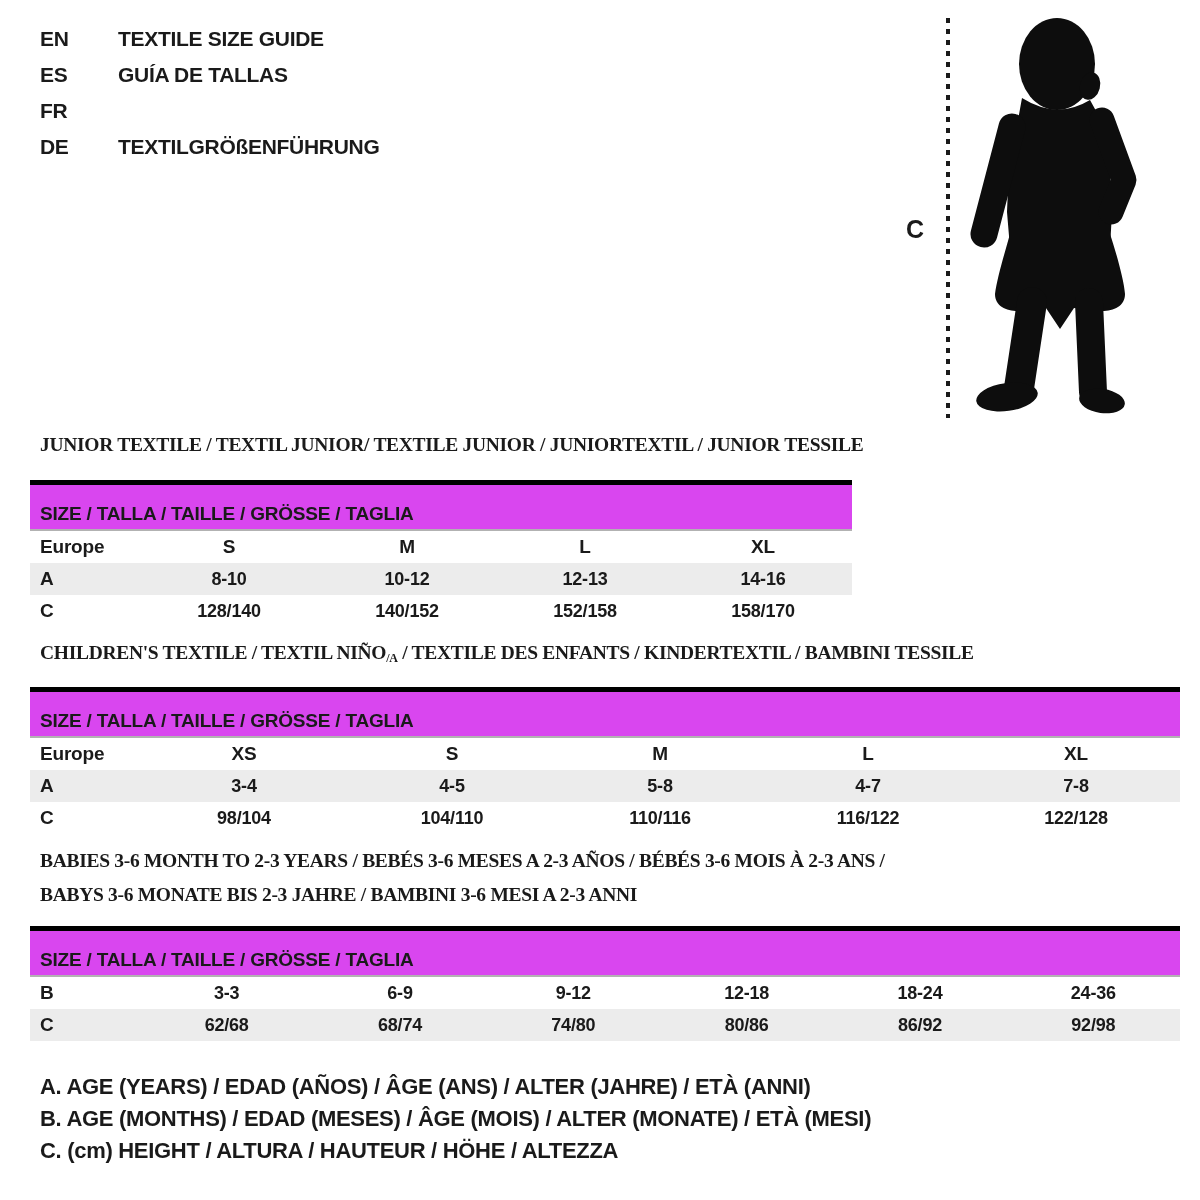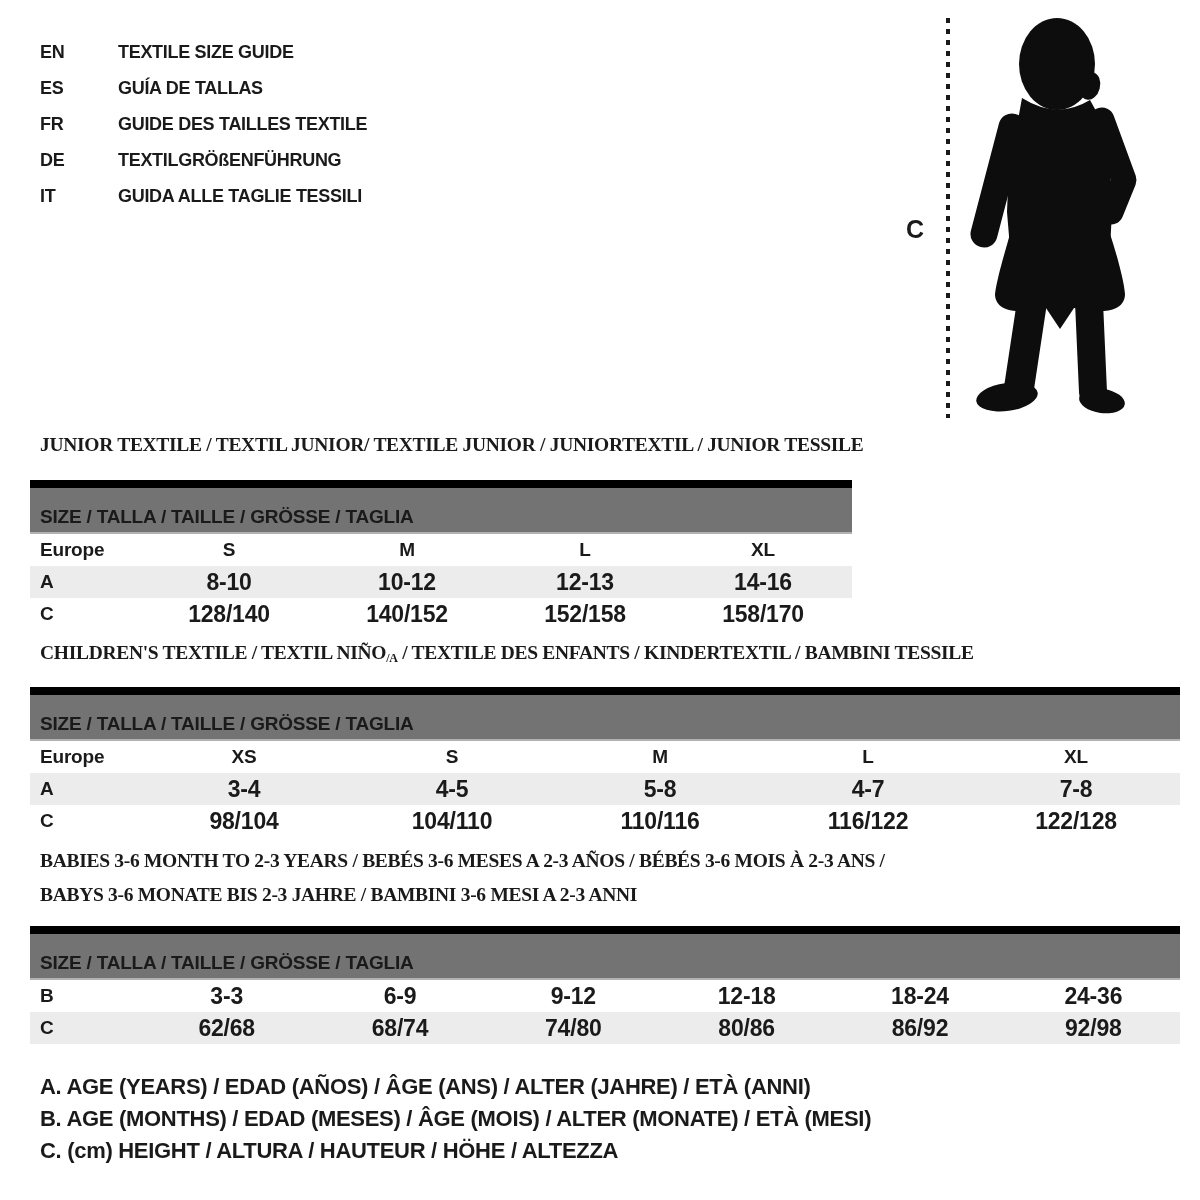--- a/index.html
+++ b/index.html
@@ -2,44 +2,44 @@
 <html><head>
 <meta charset="utf-8">
 <style>
   html,body {margin:0; padding:0; background:#ffffff;}
   .canvas {
     position:relative; width:1200px; height:1200px; background:#ffffff;
     font-family:"Liberation Sans","DejaVu Sans",sans-serif; color:#1a1a1a; overflow:hidden;
   }
   
   .lang-block {position:absolute; left:40px; top:27px;}
-  .lang-row {display:flex; height:36px; align-items:flex-end; font-weight:700; font-size:18px; letter-spacing:-0.3px; white-space:nowrap;}
+  .lang-row {display:flex; height:36px; align-items:flex-start; font-weight:700; font-size:21px; letter-spacing:-0.3px; white-space:nowrap;}
   .lang-code {flex:0 0 78px;}
   
   .dash-line {position:absolute; left:946px; top:18px; width:4px; height:400px;
     background:repeating-linear-gradient(to bottom, #1a1a1a 0 5px, transparent 5px 11px);}
   .measure-c {position:absolute; left:906px; top:215px; font-weight:700; font-size:25px;}
   .figure-svg {position:absolute; left:962px; top:12px;}
   
   .sec-title {position:absolute; left:40px; font-weight:700; font-size:19.5px; letter-spacing:-0.3px; white-space:nowrap;font-family:Liberation Serif, serif;}
   #junior-title {top:434px;}
   #children-title {top:642px;}
   #babies-title1 {top:850px;}
   #babies-title2 {top:884px;}
   .sub {font-size:12px; vertical-align:-3px;}
   
   .size-table {position:absolute; left:30px; border-collapse:collapse; table-layout:fixed;}
   #junior-table {top:480px; width:822px;}
   #children-table {top:687px; width:1150px;}
   #babies-table {top:926px; width:1150px;}
   .size-table col.labelcol {width:110px;}
-  .size-table th {background:#737373; height:30px; text-align:left; padding:14px 0 0 10px;
+  .size-table th {background:#d946ef; height:30px; text-align:left; padding:14px 0 0 10px;
     font-size:19px; font-weight:700; letter-spacing:-0.2px;
-    border-top:8px solid #000000; border-bottom:2px solid #b2b2b2;}
-  .size-table td {height:32px; text-align:center; font-weight:700; font-size:23px; padding:0; letter-spacing:-0.2px;}
+    border-top:5px solid #000000; border-bottom:2px solid #b2b2b2;}
+  .size-table td {height:32px; text-align:center; font-weight:700; font-size:18px; padding:0; letter-spacing:-0.2px;}
   .size-table td.rowlabel {text-align:left; padding-left:10px; font-size:19px;}
   .size-table tr.shaded td {background:#ececec;}
   .size-table tr.eur td {font-size:19px;}
   
   .legend {position:absolute; left:40px; top:1071px;}
   .legend-line {font-weight:700; font-size:22px; line-height:32px; letter-spacing:-0.3px; white-space:nowrap;}
 </style>
 </head>
 <body>
 
@@ -49,29 +49,24 @@
     <div class="lang-row">
       <span class="lang-code">EN</span>
       <span>TEXTILE SIZE GUIDE</span>
     </div>
     <div class="lang-row">
       <span class="lang-code">ES</span>
       <span>GUÍA DE TALLAS</span>
     </div>
     <div class="lang-row">
       <span class="lang-code">FR</span>
-      <span>GUIDE DES TAILLES TEXTILE</span>
     </div>
     <div class="lang-row">
       <span class="lang-code">DE</span>
       <span>TEXTILGRÖßENFÜHRUNG</span>
-    </div>
-    <div class="lang-row">
-      <span class="lang-code">IT</span>
-      <span>GUIDA ALLE TAGLIE TESSILI</span>
     </div>
   </div>
 
   <div class="dash-line"></div>
   <div class="measure-c">C</div>
   <svg class="figure-svg" width="180" height="404" viewBox="0 0 180 404" aria-hidden="true">
     <g fill="#0d0d0d" stroke="none">
       <ellipse cx="95" cy="52" rx="38" ry="46"></ellipse>
       <ellipse cx="128" cy="74" rx="10" ry="14" transform="rotate(14 128 74)"></ellipse>
       <path d="M60,86 Q95,108 128,88 L139,108 Q150,150 150,200 L148,236 L48,236 L45,200 Q46,150 56,108 Z"></path>

